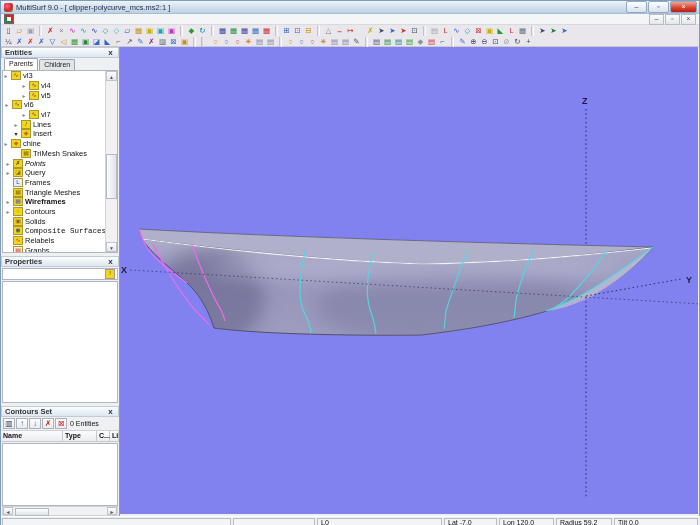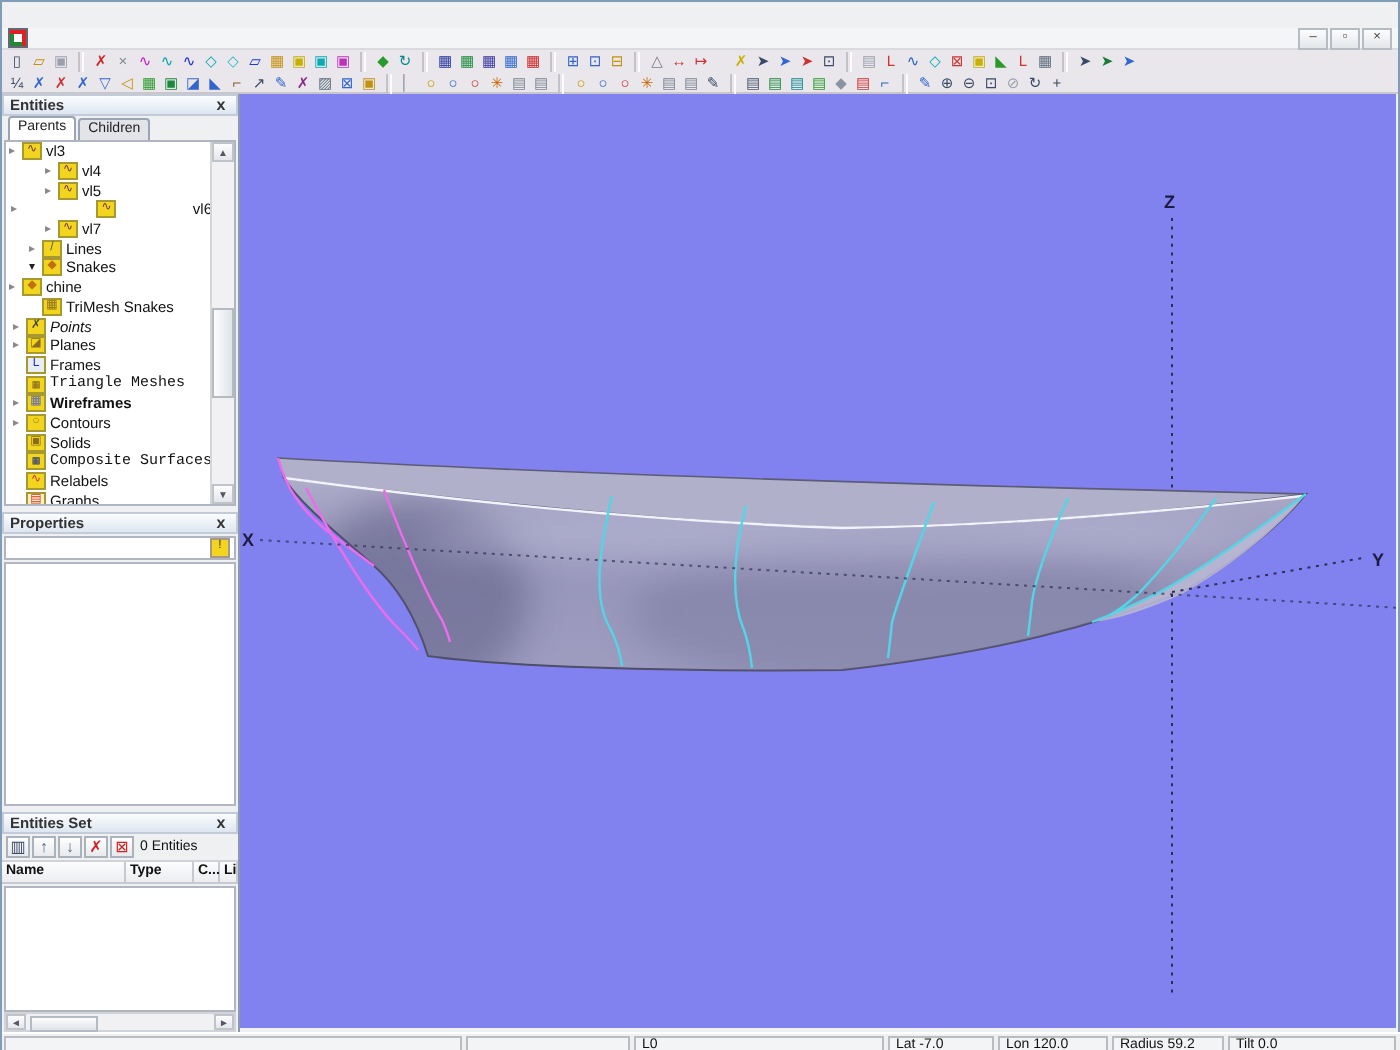--- a/index.html
+++ b/index.html
@@ -90,20 +90,29 @@
   
   #statusbar{position:absolute;left:0;top:515px;width:700px;height:10px;background:#eef0f2;border-top:1px solid #fff;}
   .status-cell{position:absolute;top:1px;height:8px;border:1px solid #b9bcc1;background:#f3f4f6;
     font-size:7px;line-height:8px;color:#111;padding-left:3px;box-sizing:border-box;overflow:hidden;}
 </style>
 </head>
 <body>
 
 <div id="win">
 
+  <div id="titlebar">
+    <div id="app-icon"></div>
+    <span>MultiSurf 9.0 - [ clipper-polycurve_mcs.ms2:1 ]</span>
+    <div class="winbtns">
+      <div class="wbtn">–</div>
+      <div class="wbtn">▫</div>
+      <div class="wbtn close">×</div>
+    </div>
+  </div>
 
   <div id="menubar">
     <div id="mdi-icon"></div>
     <div class="mdibtns">
       <div class="mdibtn">–</div>
       <div class="mdibtn">▫</div>
       <div class="mdibtn">×</div>
     </div>
   </div>
 
@@ -237,66 +246,66 @@
             <div class="tree-row" style="padding-left: 18px;">
               <span class="tree-arrow">▸</span>
               <span class="tree-icon" style="background: rgb(242, 213, 31); color: rgb(112, 48, 96); border: 1px solid rgb(168, 152, 48);">∿</span>
               <span>vl4</span>
             </div>
             <div class="tree-row" style="padding-left: 18px;">
               <span class="tree-arrow">▸</span>
               <span class="tree-icon" style="background: rgb(242, 213, 31); color: rgb(112, 48, 96); border: 1px solid rgb(168, 152, 48);">∿</span>
               <span>vl5</span>
             </div>
-            <div class="tree-row" style="padding-left: 1px; justify-content: space-between;">
+            <div class="tree-row" style="padding-left: 1px;">
               <span class="tree-arrow">▸</span>
               <span class="tree-icon" style="background: rgb(242, 213, 31); color: rgb(112, 48, 96); border: 1px solid rgb(168, 152, 48);">∿</span>
               <span>vl6</span>
             </div>
             <div class="tree-row" style="padding-left: 18px;">
               <span class="tree-arrow">▸</span>
               <span class="tree-icon" style="background: rgb(242, 213, 31); color: rgb(112, 48, 96); border: 1px solid rgb(168, 152, 48);">∿</span>
               <span>vl7</span>
             </div>
             <div class="tree-row" style="padding-left: 10px;">
               <span class="tree-arrow">▸</span>
               <span class="tree-icon" style="background: rgb(242, 213, 31); color: rgb(85, 85, 85); border: 1px solid rgb(168, 152, 48);">/</span>
               <span>Lines</span>
             </div>
             <div class="tree-row" style="padding-left: 10px;">
               <span class="tree-arrow exp">▾</span>
               <span class="tree-icon" style="background: rgb(242, 213, 31); color: rgb(192, 112, 16); border: 1px solid rgb(168, 152, 48);">◆</span>
-              <span>Snakes</span>
+              <span>Insert</span>
             </div>
             <div class="tree-row" style="padding-left: 0;">
               <span class="tree-arrow">▸</span>
               <span class="tree-icon" style="background: rgb(242, 213, 31); color: rgb(192, 112, 16); border: 1px solid rgb(168, 152, 48);">◆</span>
               <span>chine</span>
             </div>
             <div class="tree-row" style="padding-left: 10px;">
               <span class="tree-arrow"></span>
               <span class="tree-icon" style="background: rgb(242, 213, 31); color: rgb(138, 106, 32); border: 1px solid rgb(168, 152, 48);">▦</span>
               <span>TriMesh Snakes</span>
             </div>
             <div class="tree-row" style="padding-left: 2px; font-style: italic;">
               <span class="tree-arrow">▸</span>
               <span class="tree-icon" style="background: rgb(242, 213, 31); color: rgb(68, 68, 68); border: 1px solid rgb(168, 152, 48);">✗</span>
               <span>Points</span>
             </div>
             <div class="tree-row" style="padding-left: 2px;">
               <span class="tree-arrow">▸</span>
               <span class="tree-icon" style="background: rgb(242, 213, 31); color: rgb(138, 106, 32); border: 1px solid rgb(168, 152, 48);">◪</span>
-              <span>Planes</span>
+              <span>Query</span>
             </div>
             <div class="tree-row" style="padding-left: 2px;">
               <span class="tree-arrow"></span>
               <span class="tree-icon" style="background: rgb(232, 236, 244); color: rgb(34, 51, 204); border: 1px solid rgb(168, 152, 48);">L</span>
               <span>Frames</span>
             </div>
-            <div class="tree-row" style="padding-left: 2px; font-family: Liberation Mono, monospace;">
+            <div class="tree-row" style="padding-left: 2px;">
               <span class="tree-arrow"></span>
               <span class="tree-icon" style="background: rgb(242, 213, 31); color: rgb(138, 106, 32); border: 1px solid rgb(168, 152, 48);">▦</span>
               <span>Triangle Meshes</span>
             </div>
             <div class="tree-row" style="padding-left: 2px; font-weight: bold;">
               <span class="tree-arrow">▸</span>
               <span class="tree-icon" style="background: rgb(242, 213, 31); color: rgb(85, 102, 187); border: 1px solid rgb(168, 152, 48);">▦</span>
               <span>Wireframes</span>
             </div>
             <div class="tree-row" style="padding-left: 2px;">
@@ -339,21 +348,21 @@
         <span class="panel-x">x</span>
       </div>
       <div id="prop-field">
         <span class="mini-ic">!</span>
       </div>
       <div id="prop-body"></div>
     </div>
 
     <div id="selection-panel">
       <div class="panel-title">
-        <span>Entities Set</span>
+        <span>Contours Set</span>
         <span class="panel-x">x</span>
       </div>
       <div id="sel-toolbar">
         <span class="sel-btn" style="color: rgb(58, 74, 102);">▥</span>
           <span class="sel-btn" style="color: rgb(90, 106, 138);">↑</span>
           <span class="sel-btn" style="color: rgb(90, 106, 138);">↓</span>
           <span class="sel-btn" style="color: rgb(204, 34, 34);">✗</span>
           <span class="sel-btn" style="color: rgb(204, 34, 34);">⊠</span>
           <span id="sel-count">0 Entities</span>
       </div>

